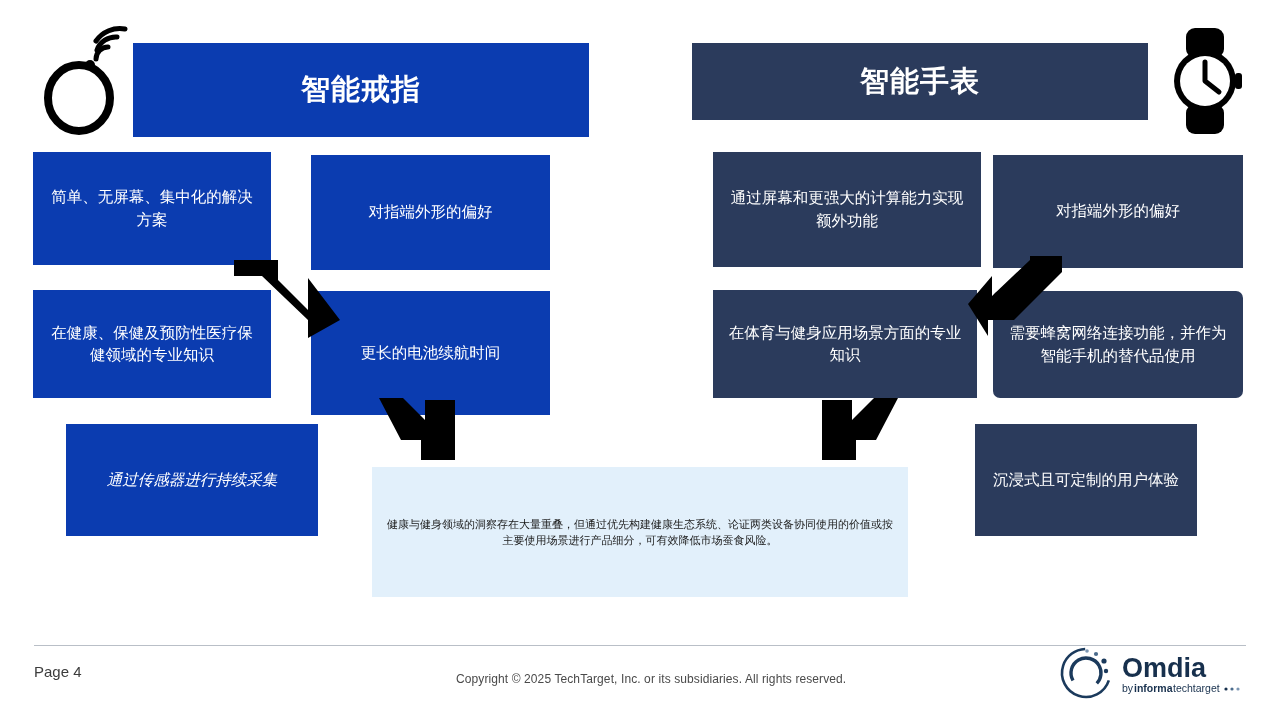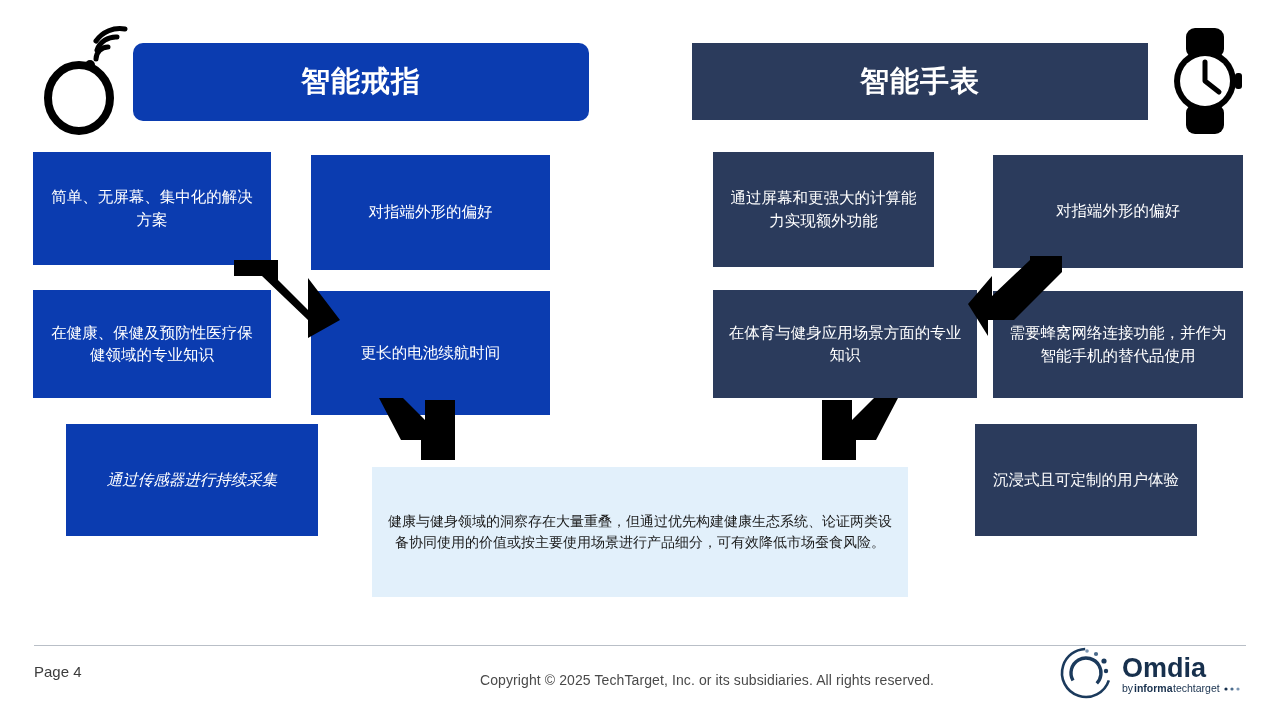--- a/index.html
+++ b/index.html
@@ -8,21 +8,21 @@
     font-family:"Liberation Sans","DejaVu Sans",sans-serif;
     overflow:hidden;position:relative;
   }
   .slide{position:absolute;left:0;top:0;width:1280px;height:720px;}
 
   
   .hdr-bar{
     position:absolute;display:flex;align-items:center;justify-content:center;
     color:#ffffff;font-weight:bold;font-size:29px;letter-spacing:1px;
   }
-  #ring-title-bar{left:133px;top:43px;width:456px;height:78px;background:#0b3cb0;border-radius:10px;}
+  #ring-title-bar{left:133px;top:43px;width:456px;height:94px;background:#0b3cb0;}
   #watch-title-bar{left:692px;top:43px;width:456px;height:77px;background:#2b3b5c;font-family:Liberation Mono, monospace;}
 
   .icon-box{position:absolute;}
   #ring-icon{left:38px;top:26px;width:90px;height:110px;}
   #watch-icon{left:1160px;top:26px;width:90px;height:110px;}
 
   
   .cbox{
     position:absolute;display:flex;align-items:center;justify-content:center;
     text-align:center;color:#ffffff;font-size:15.5px;line-height:1.45;
@@ -33,53 +33,53 @@
 
   
   #box-ring-simple     {left:33px; top:152px;width:238px;height:113px;}
   #box-ring-expertise  {left:33px; top:290px;width:238px;height:108px;}
   #box-ring-sensors    {left:66px; top:424px;width:252px;height:112px;font-style:italic;}
   
   #box-ring-form       {left:311px;top:155px;width:239px;height:115px;}
   #box-ring-battery    {left:311px;top:291px;width:239px;height:124px;}
 
   
-  #box-watch-screen    {left:713px;top:152px;width:221px;height:115px;}
+  #box-watch-screen    {left:713px;top:152px;width:268px;height:115px;}
   #box-watch-expertise {left:713px;top:290px;width:264px;height:108px;}
   
   #box-watch-wrist     {left:993px;top:155px;width:250px;height:113px;}
-  #box-watch-cellular  {left:993px;top:291px;width:250px;height:107px;}
+  #box-watch-cellular  {left:993px;top:291px;width:250px;height:107px;border-radius:7px;}
   #box-watch-immersive {left:975px;top:424px;width:222px;height:112px;}
 
   
   #summary-box{
     position:absolute;left:372px;top:467px;width:536px;height:130px;
     background:#e2f0fb;display:flex;align-items:center;justify-content:center;
     box-sizing:border-box;padding:8px 14px;
   }
   #summary-text{
-    color:#1b1b1b;font-size:14px;line-height:1.5;text-align:center;
+    color:#1b1b1b;font-size:11px;line-height:1.5;text-align:center;
   }
 
   
   .arrow{position:absolute;}
   #arrow-ring-diag   {left:232px;top:258px;width:110px;height:82px;}
   #arrow-ring-down   {left:377px;top:394px;width:82px;height:70px;}
   #arrow-watch-diag  {left:968px;top:256px;width:96px;height:82px;}
   #arrow-watch-down  {left:818px;top:394px;width:82px;height:70px;}
 
   
   #footer-rule{
     position:absolute;left:34px;top:645px;width:1212px;height:1px;background:#b9bfc7;
   }
   #page-label{
     position:absolute;left:34px;top:663px;font-size:15px;color:#3c3c3c;
   }
   #copyright{
-    position:absolute;left:480px;top:672px;font-size:14px;color:#4a4a4a;
+    position:absolute;left:456px;top:672px;font-size:12px;color:#4a4a4a;
     letter-spacing:.1px;
   }
   #omdia-logo{position:absolute;left:1058px;top:645px;width:196px;height:56px;}
 </style>
 </head>
 <body>
 
 <div class="slide">
 
   <div class="icon-box" id="ring-icon">

